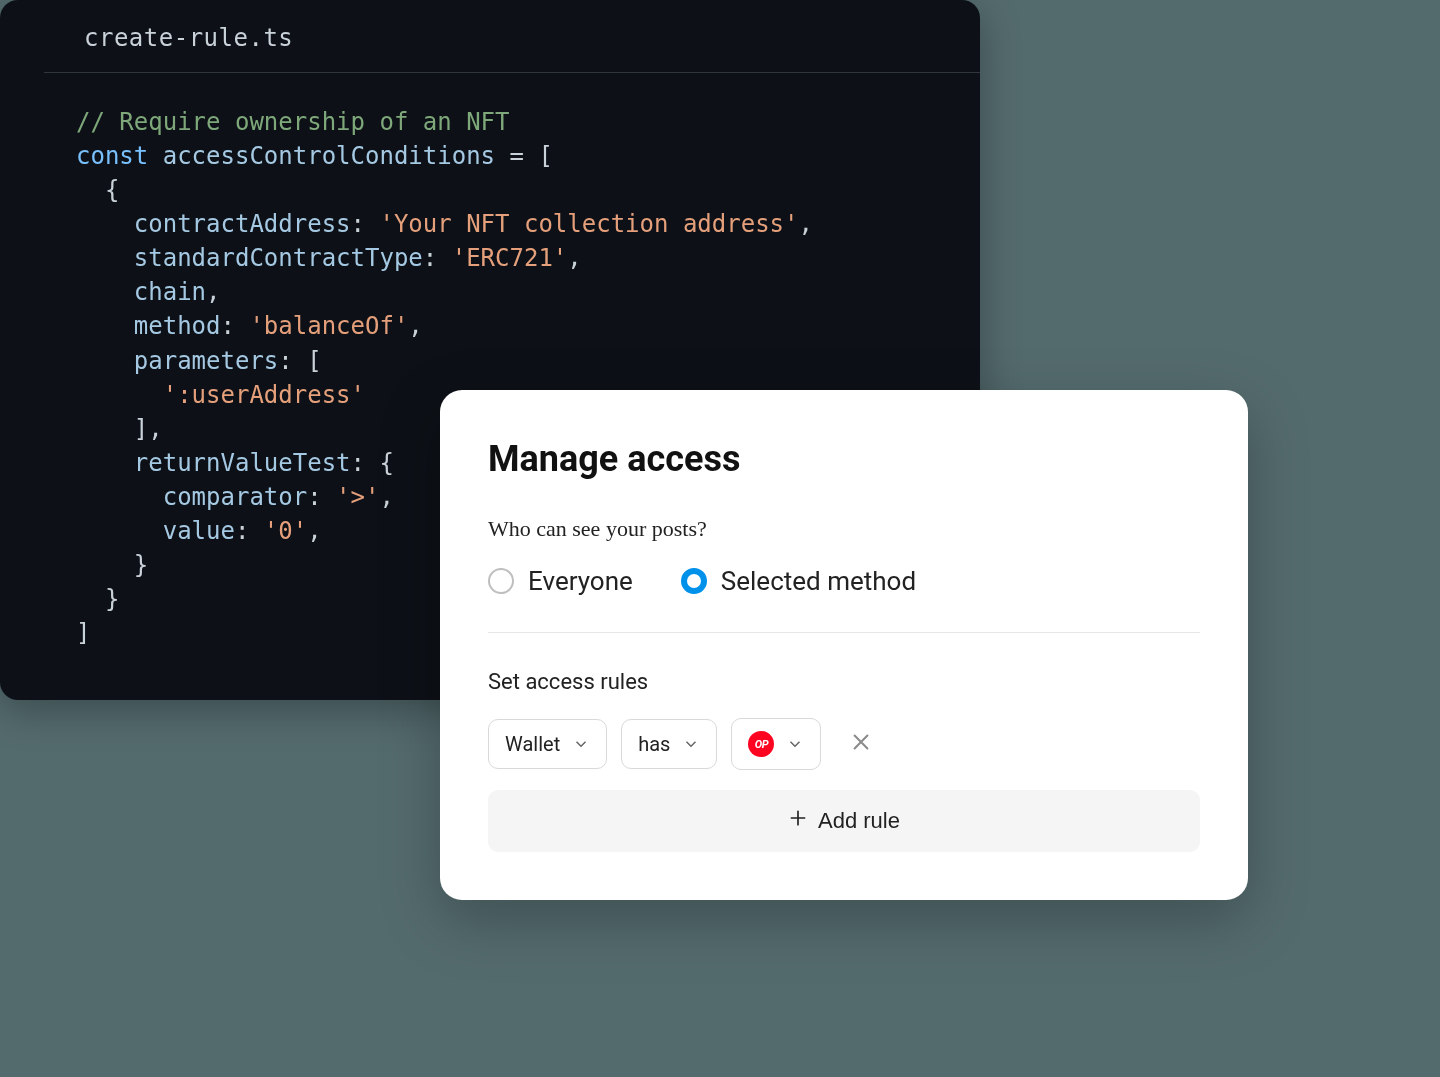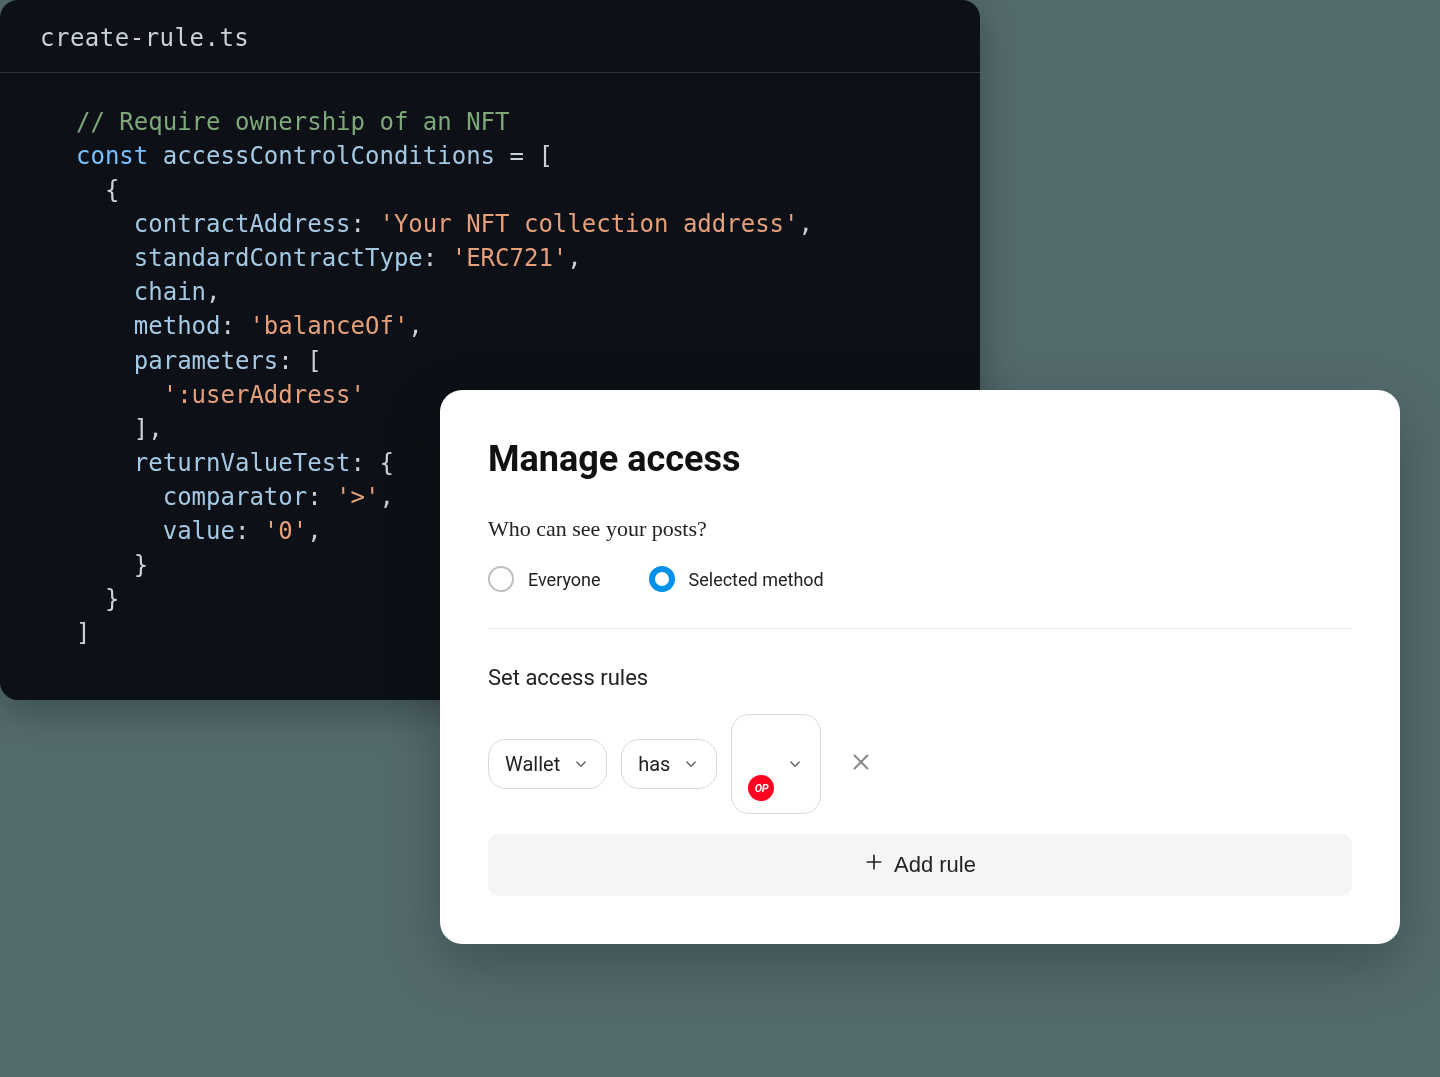--- a/index.html
+++ b/index.html
@@ -24,20 +24,21 @@
       overflow: hidden;
       box-shadow: 0 10px 40px rgba(0,0,0,0.3);
     }
     .code-header {
       padding: 24px 40px 20px 40px;
       font-family: ui-monospace, "SF Mono", Menlo, Consolas, monospace;
       font-size: 24px;
       color: #c9d1d9;
       border-bottom: 1px solid #30363d;
       letter-spacing: 0.5px;
+      margin-left: 44px;
     }
     .code-body {
       padding: 32px 40px 40px 40px;
       font-family: ui-monospace, "SF Mono", Menlo, Consolas, monospace;
       font-size: 24px;
       line-height: 1.42;
       white-space: pre;
       color: #c9d1d9;
       margin-left: 36px;
     }
@@ -46,21 +47,21 @@
     .tok-ident { color: #a5c9e3; }
     .tok-prop { color: #a5c9e3; }
     .tok-string { color: #e5a07b; }
     .tok-punct { color: #c9d1d9; }
 
     
     .access-card {
       position: absolute;
       top: 390px;
       left: 440px;
-      width: 960px;
+      width: 808px;
       background: #fff;
       border-radius: 22px;
       box-shadow: 0 20px 60px rgba(0,0,0,0.25);
       padding: 48px 48px 48px 48px;
     }
     .access-title {
       font-size: 36px;
       font-weight: 700;
       color: #111;
       margin-bottom: 36px;
@@ -90,21 +91,21 @@
       border: 2px solid #bfbfbf;
       display: flex;
       align-items: center;
       justify-content: center;
       background: #fff;
     }
     .radio-circle.selected {
       border: 6px solid #0091ea;
     }
     .radio-label {
-      font-size: 18px;
+      font-size: 26px;
       color: #222;
     }
     .divider {
       height: 1px;
       background: #e6e6e6;
       margin-bottom: 36px;
     }
     .rules-title {
       font-size: 22px;
       color: #222;
@@ -115,21 +116,21 @@
       gap: 14px;
       align-items: center;
       margin-bottom: 20px;
     }
     .select-box {
       display: flex;
       align-items: center;
       gap: 12px;
       padding: 12px 16px;
       border: 1.5px solid #d9d9d9;
-      border-radius: 18px;
+      border-radius: 10px;
       font-size: 20px;
       color: #222;
       cursor: pointer;
       background: #fff;
     }
     .select-box .chev {
       display: inline-flex;
     }
     .chev svg { width: 18px; height: 18px; }
     .chev svg path { stroke: #666; stroke-width: 2; fill: none; }
@@ -140,21 +141,20 @@
       border-radius: 50%;
       background: #ff0420;
       color: #fff;
       font-size: 11px;
       font-weight: 700;
       font-style: italic;
       display: flex;
       align-items: center;
       justify-content: center;
       letter-spacing: -0.5px;
-      margin-top: 48px;
     }
     .remove-btn {
       display: flex;
       align-items: center;
       justify-content: center;
       width: 36px;
       height: 36px;
       cursor: pointer;
       margin-left: 8px;
     }

